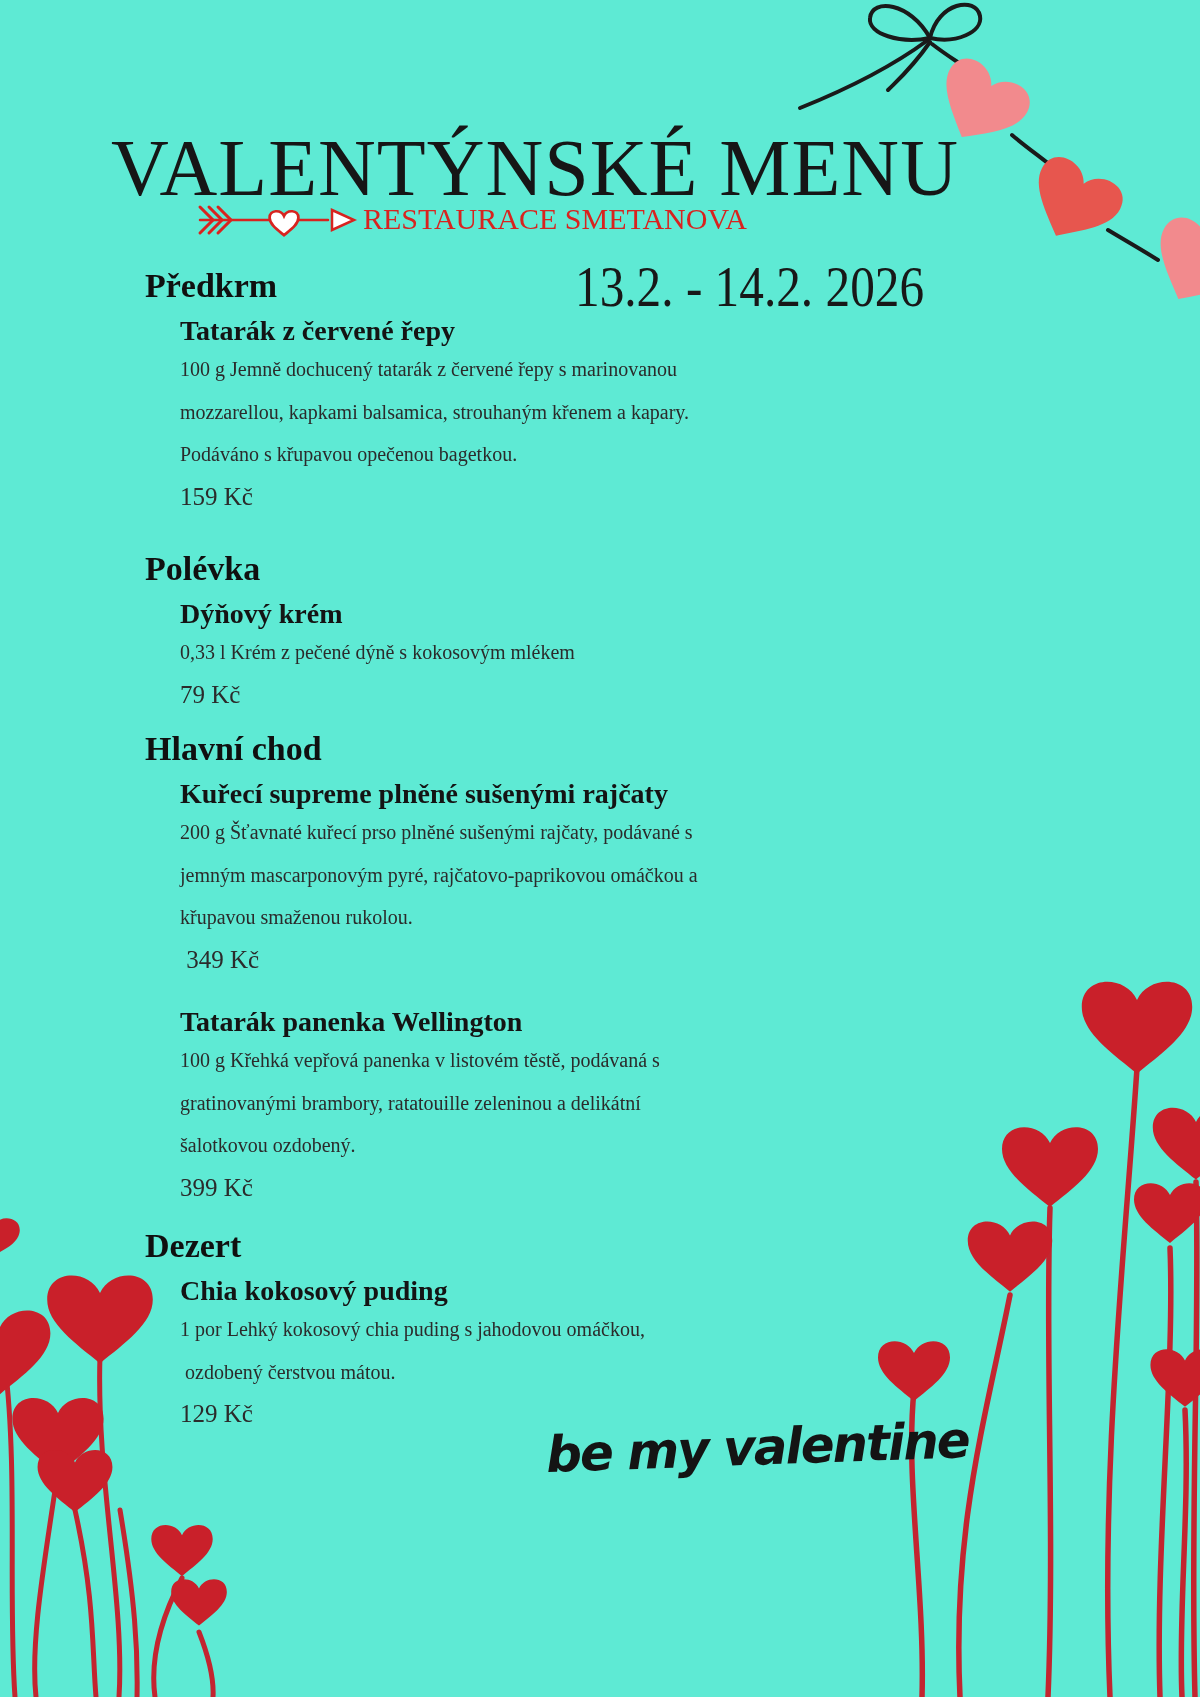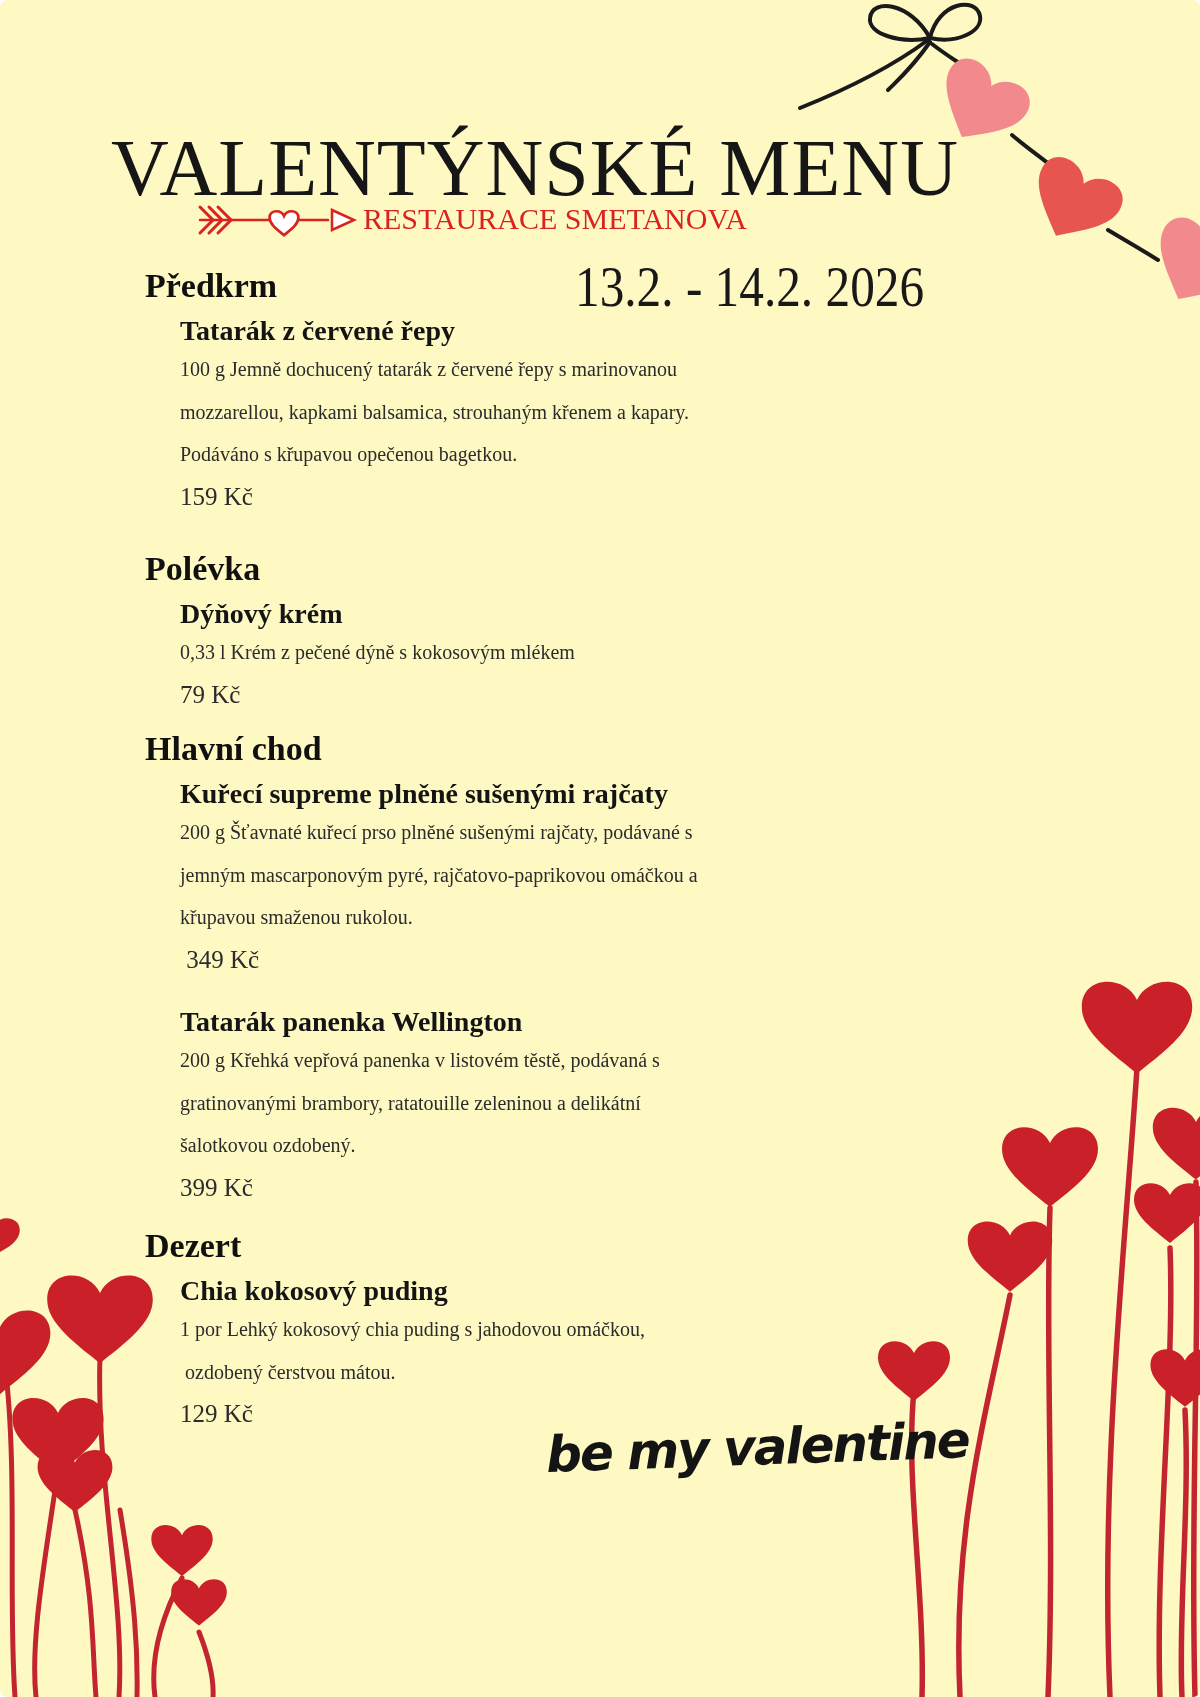--- a/index.html
+++ b/index.html
@@ -1,23 +1,22 @@
 <!DOCTYPE html>
 <html><head>
 <meta charset="utf-8">
 <style>
   html,body{margin:0;padding:0;background:#ffffff;}
   .page{
     position:relative;
     width:1200px;height:1697px;
-    background:#fef9c3;
+    background:#5eead4;
     overflow:hidden;
     font-family:"Liberation Serif", serif;
     color:#232323;
-    border-radius:7px;
   }
   .abs{position:absolute;}
   .title{
     left:0;top:126px;width:1070px;
     text-align:center;
     font-size:80px;line-height:84px;
     letter-spacing:1px;
     color:#161616;
     z-index:3;
     font-weight:400;
@@ -186,21 +185,21 @@
     <div class="section-heading">Hlavní chod</div>
     <div class="item">
       <div class="dish-name">Kuřecí supreme plněné sušenými rajčaty</div>
       <div class="desc-line">200 g Šťavnaté kuřecí prso plněné sušenými rajčaty, podávané s</div>
       <div class="desc-line">jemným mascarponovým pyré, rajčatovo-paprikovou omáčkou a</div>
       <div class="desc-line">křupavou smaženou rukolou.</div>
       <div class="price"> 349 Kč</div>
     </div>
     <div class="item">
       <div class="dish-name">Tatarák panenka Wellington</div>
-      <div class="desc-line">200 g Křehká vepřová panenka v listovém těstě, podávaná s</div>
+      <div class="desc-line">100 g Křehká vepřová panenka v listovém těstě, podávaná s</div>
       <div class="desc-line">gratinovanými brambory, ratatouille zeleninou a delikátní</div>
       <div class="desc-line">šalotkovou ozdobený.</div>
       <div class="price">399 Kč</div>
     </div>
   </div>
 
   <div class="abs section" style="top:1226px">
     <div class="section-heading">Dezert</div>
     <div class="item">
       <div class="dish-name">Chia kokosový puding</div>

